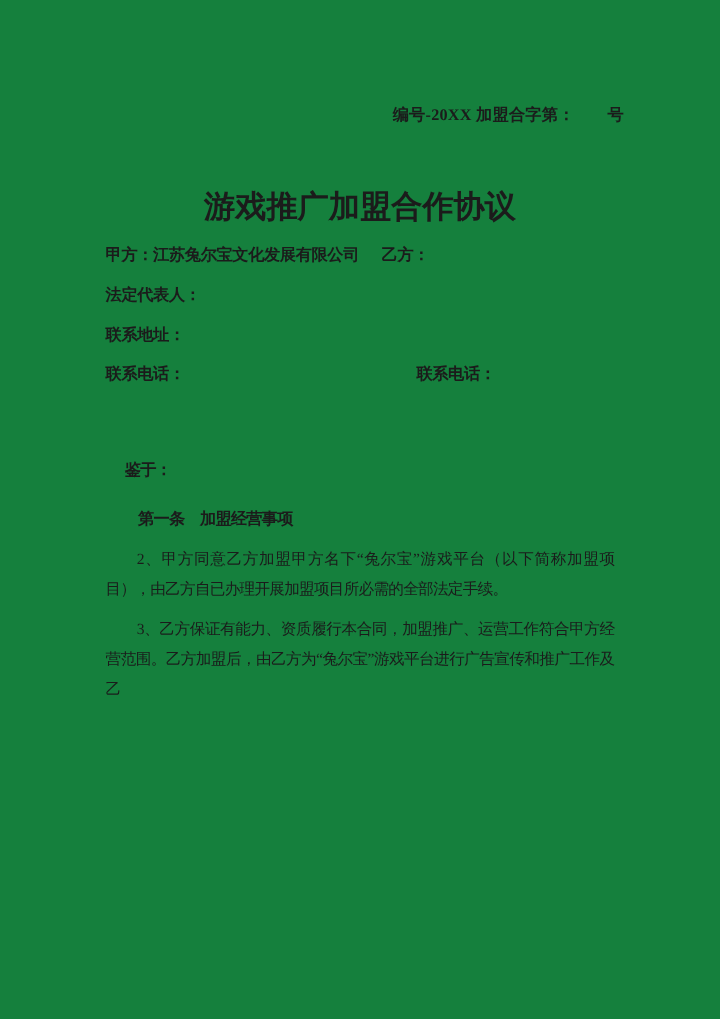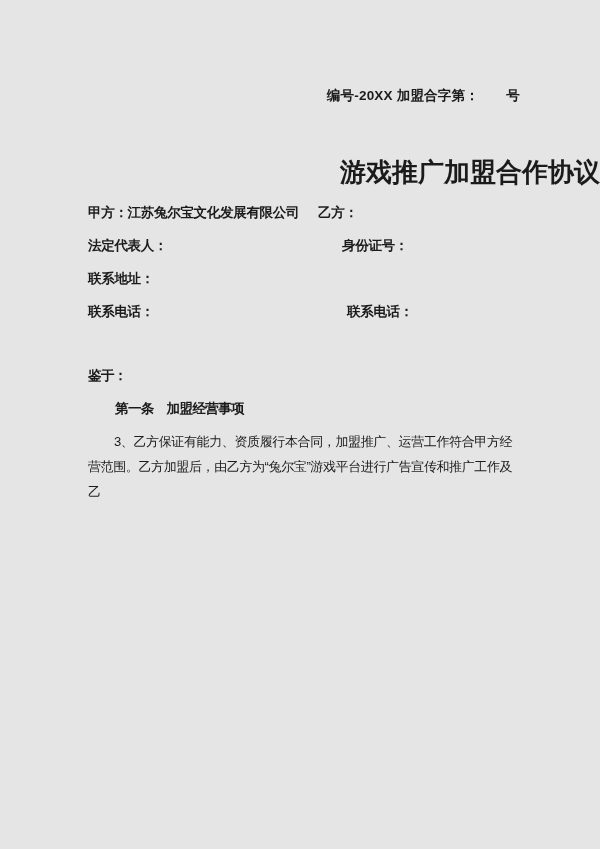--- a/index.html
+++ b/index.html
@@ -4,42 +4,42 @@
 <style>
   html, body {
     margin: 0;
     padding: 0;
     background: #ffffff;
   }
   .page {
     position: relative;
     width: 600px;
     height: 849px;
-    background: #e5e5e5;
+    background: #15803d;
     color: #1b1b1b;
-    font-family: Liberation Sans, sans-serif;
+    font-family: Liberation Serif, serif;
     overflow: hidden;
   }
   .doc-number {
     position: absolute;
     top: 87px;
     left: 0;
     right: 80px;
     text-align: right;
     font-size: 13.5px;
     font-weight: bold;
     letter-spacing: 0.2px;
     white-space: pre;
   }
   .doc-title {
     position: absolute;
     top: 138px;
     left: 0;
     width: 600px;
-    text-align: right;
+    text-align: center;
     font-size: 26px;
     font-weight: bold;
     letter-spacing: 0px;
   }
   .parties {
     position: absolute;
     top: 196px;
     left: 88px;
     right: 88px;
   }
@@ -70,21 +70,21 @@
     left: 88px;
     width: 424px;
     font-size: 13px;
     letter-spacing: -0.6px;
     line-height: 25px;
     text-align: justify;
   }
   .recital-heading {
     font-weight: bold;
     font-size: 13.5px;
-    margin: 0;
+    margin: 16px;
   }
   .para {
     margin: 8px 0 0 0;
     text-indent: 2em;
   }
   .section-heading {
     margin: 8px 0 0 0;
     text-indent: 2em;
     font-weight: bold;
     font-size: 13.5px;
@@ -99,30 +99,30 @@
 
   <h1 class="doc-title">游戏推广加盟合作协议</h1>
 
   <div class="parties">
     <div class="party-row">
       <span class="party-left">甲方：江苏兔尔宝文化发展有限公司</span>
       <span class="party-right pr-1">乙方：</span>
     </div>
     <div class="party-row">
       <span class="party-left">法定代表人：</span>
-      <span class="party-right pr-2">身份证号：</span>
     </div>
     <div class="party-row">
       <span class="party-left">联系地址：</span>
     </div>
     <div class="party-row">
       <span class="party-left">联系电话：</span>
       <span class="party-right pr-4">联系电话：</span>
     </div>
   </div>
 
   <div class="content">
     <p class="recital-heading">鉴于：</p>
     <p class="section-heading">第一条　加盟经营事项</p>
+    <p class="para">2、甲方同意乙方加盟甲方名下“兔尔宝”游戏平台（以下简称加盟项目），由乙方自已办理开展加盟项目所必需的全部法定手续。</p>
     <p class="para">3、乙方保证有能力、资质履行本合同，加盟推广、运营工作符合甲方经营范围。乙方加盟后，由乙方为“兔尔宝”游戏平台进行广告宣传和推广工作及乙</p>
   </div>
 
 </div>
 
 </body></html>

